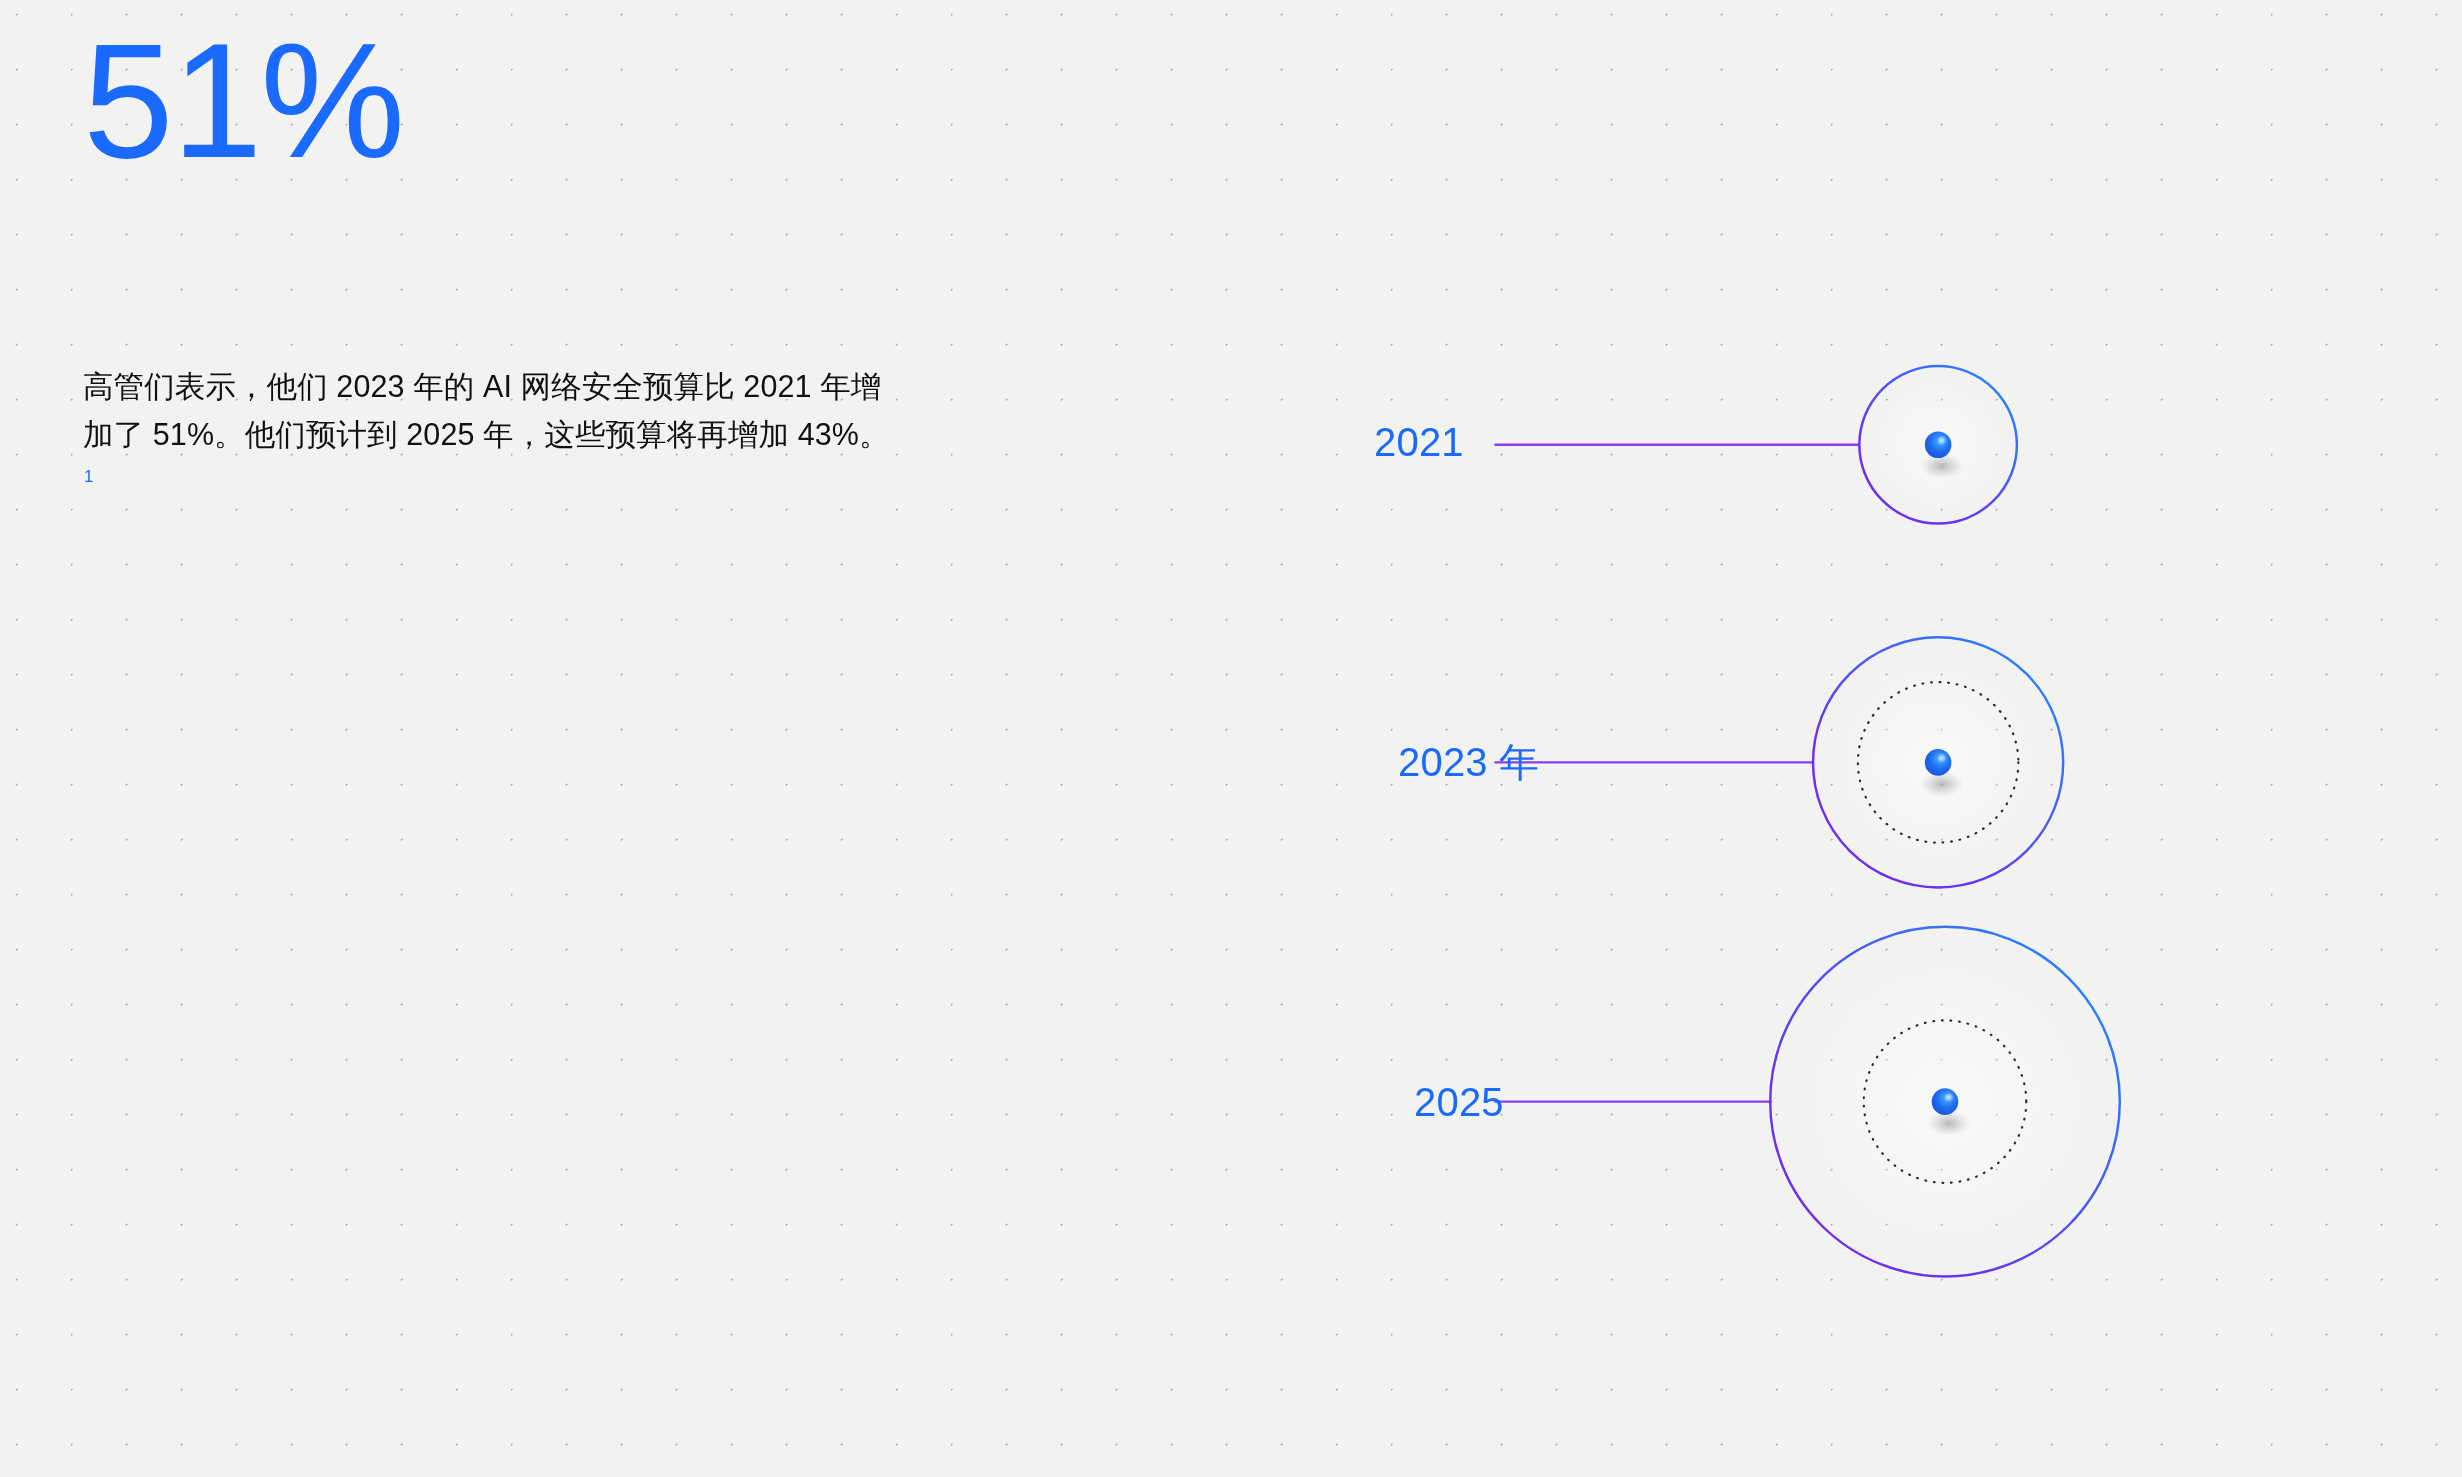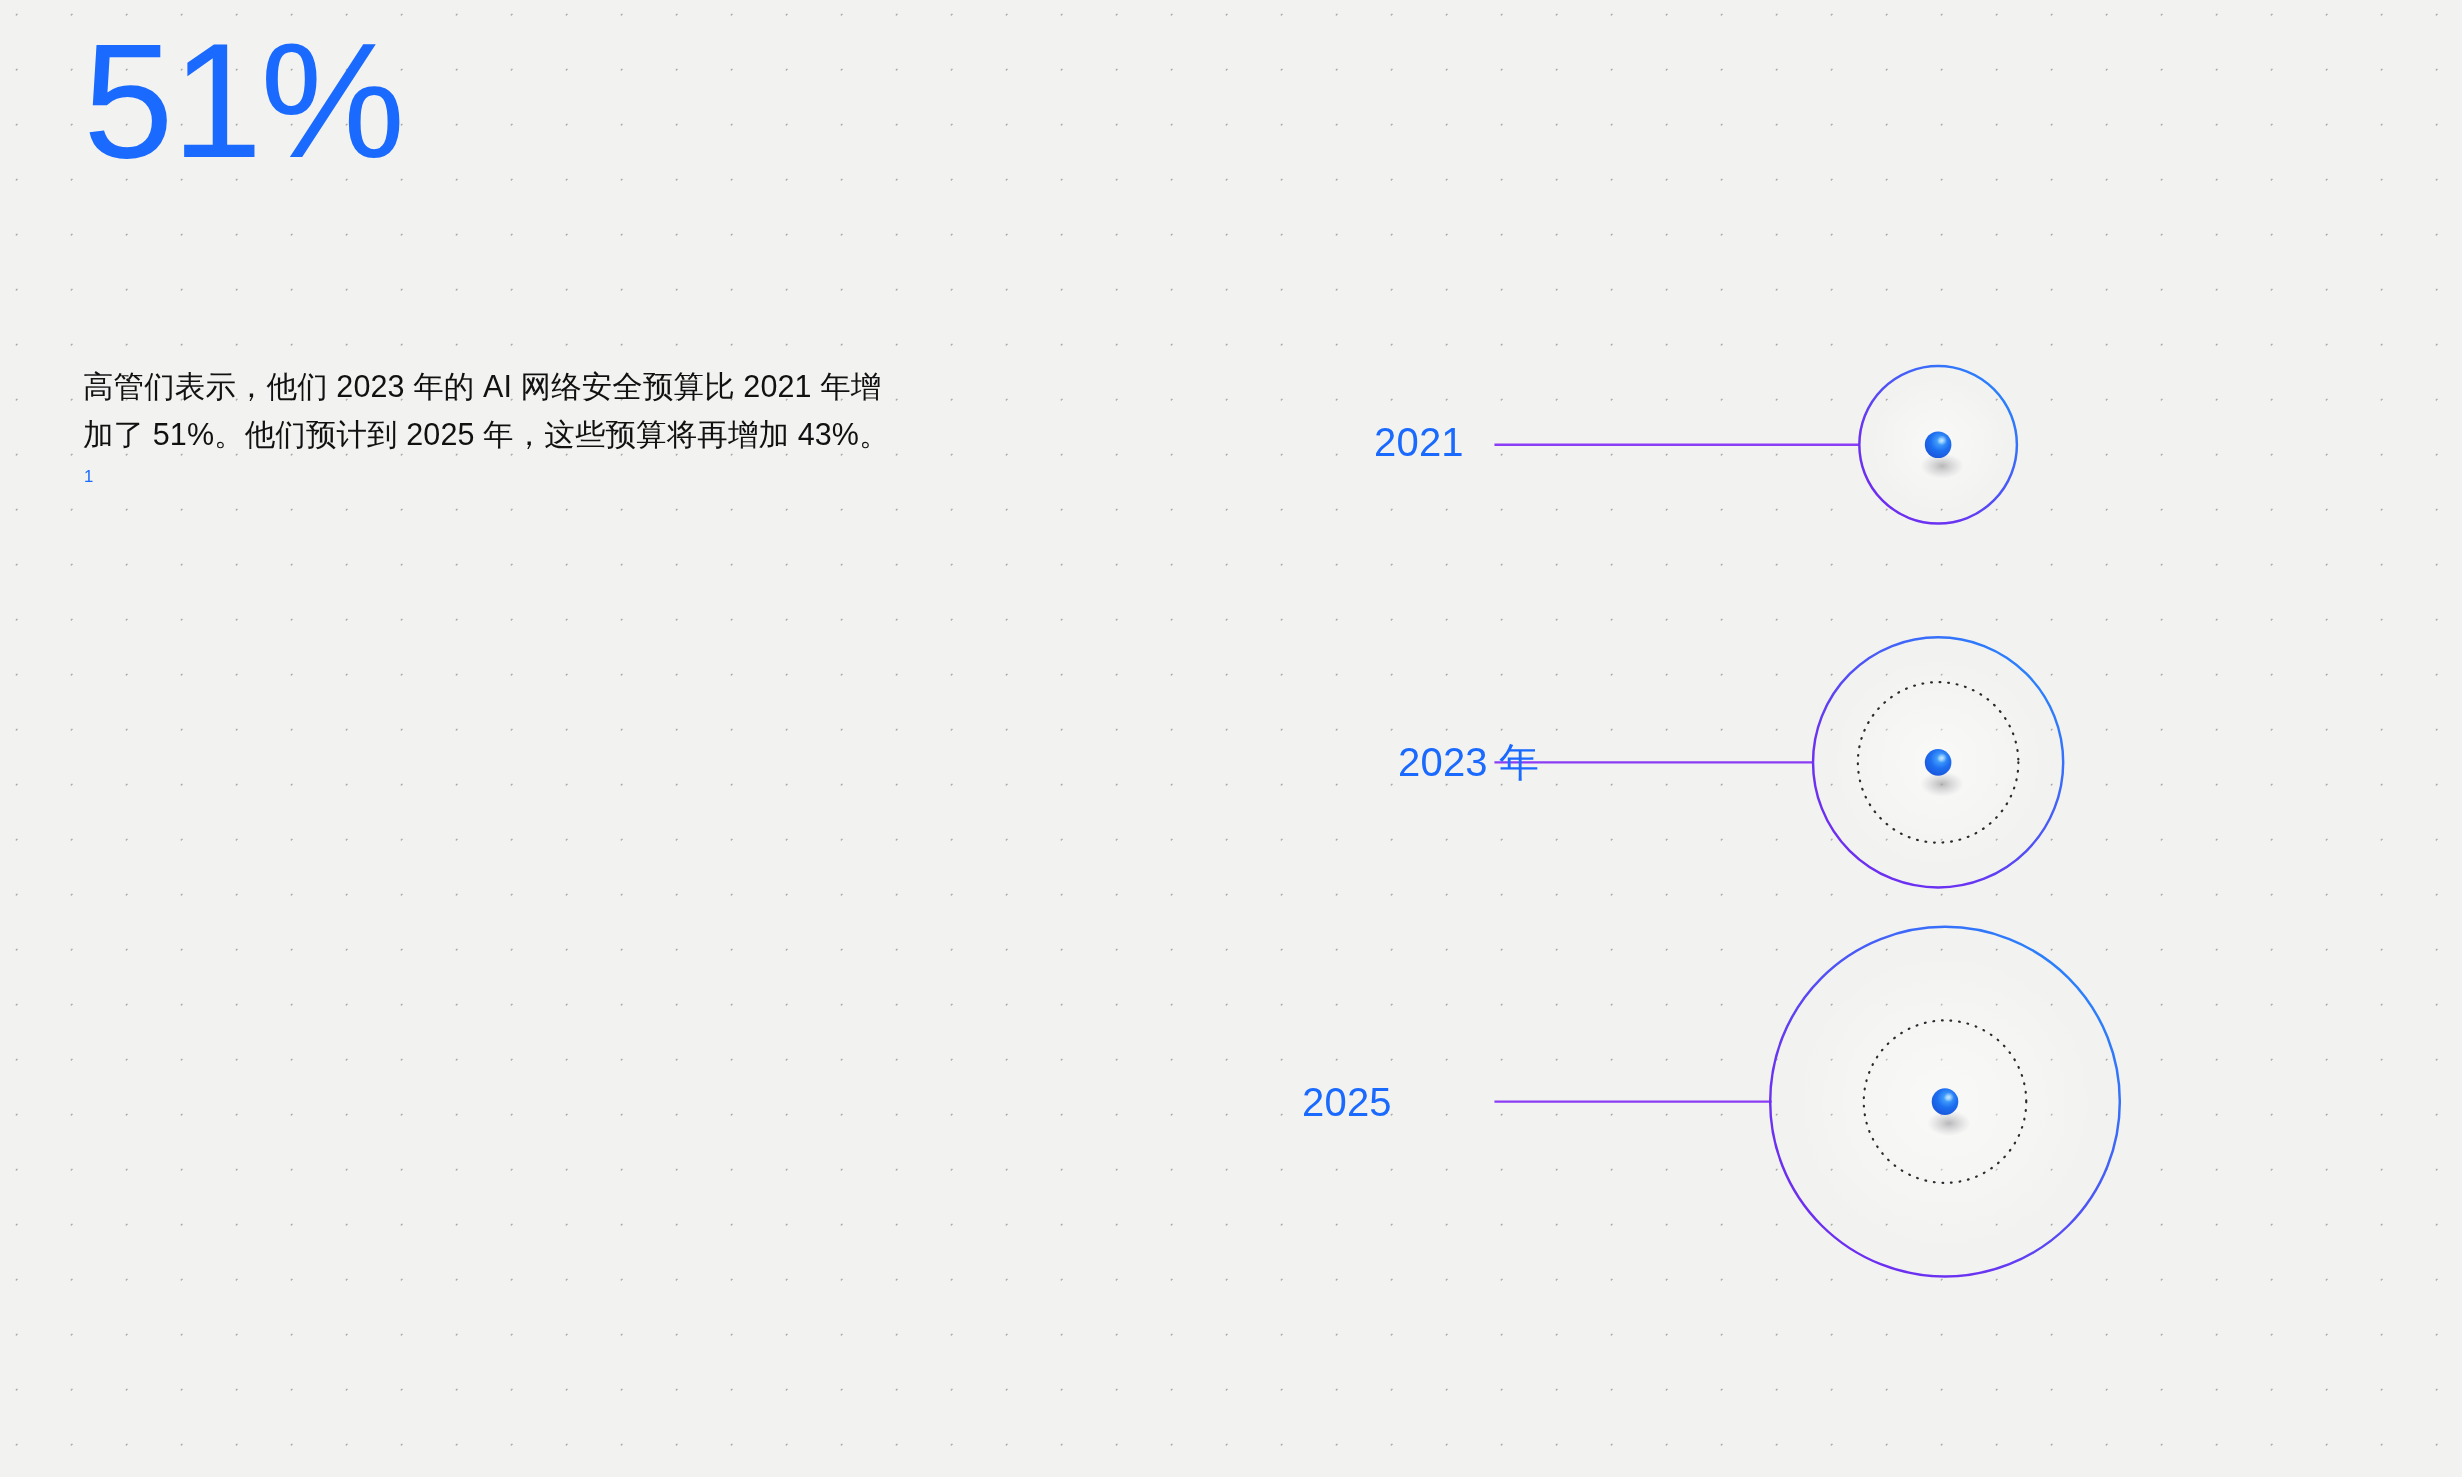--- a/index.html
+++ b/index.html
@@ -94,21 +94,21 @@
     position: absolute;
     color: #1a6aff;
     font-size: 40px;
     font-weight: 400;
     white-space: nowrap;
     letter-spacing: 0.2px;
     transform: translateY(-50%);
   }
   .year-label.l2021 { left: 1374px; top: 442px; }
   .year-label.l2023 { left: 1374px; top: 762px; margin-left: 24px; }
-  .year-label.l2025 { left: 1302px; top: 1102px; }
+  .year-label.l2025 { left: 1414px; top: 1102px; }
 
   
   .footer {
     position: absolute;
     left: 0;
     bottom: 0;
     width: 2626px;
     height: 98px;
   }
 </style>

